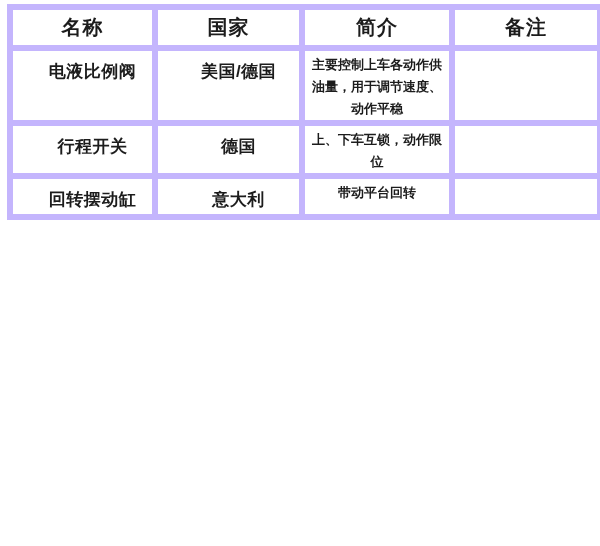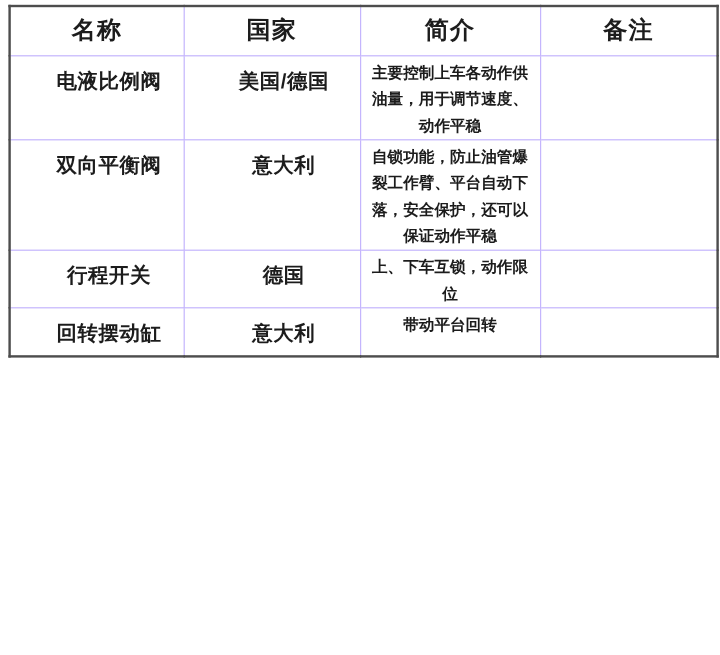--- a/index.html
+++ b/index.html
@@ -12,21 +12,21 @@
   }
   table.spec-table {
     border-collapse: collapse;
     table-layout: fixed;
     width: 590px;
     margin: 4px 0 0 7px;
     border: 2px solid #4d4d4d;
     background: #ffffff;
   }
   table.spec-table td, table.spec-table th {
-    border: 1px solid #c4b5fd;
+    border: 6px solid #c4b5fd;
     overflow: hidden;
   }
   col.c-name    { width: 145px; }
   col.c-country { width: 147px; }
   col.c-intro   { width: 150px; }
   col.c-note    { width: 148px; }
 
   tr.h-head { height: 41px; }
   tr.h-r0 { height: 67px; }
   tr.h-r1 { height: 92px; }
@@ -90,26 +90,20 @@
 
     <tr class="h-r0">
       <td class="cell-name">电液比例阀</td>
       <td class="cell-country">美国/德国</td>
       <td class="cell-intro">主要控制上车各动作供油量，用于调节速度、动作平稳</td>
       <td class="cell-note"></td>
     </tr>
 
 
 
-    <tr class="h-r3">
-      <td class="cell-name">双向平衡阀</td>
-      <td class="cell-country">意大利</td>
-      <td class="cell-intro">自锁功能，防止油管爆裂工作臂、平台自动下落，安全保护，还可以保证动作平稳</td>
-      <td class="cell-note"></td>
-    </tr>
 
 
 
     <tr class="h-r6">
       <td class="cell-name">行程开关</td>
       <td class="cell-country">德国</td>
       <td class="cell-intro">上、下车互锁，动作限位</td>
       <td class="cell-note"></td>
     </tr>
 

